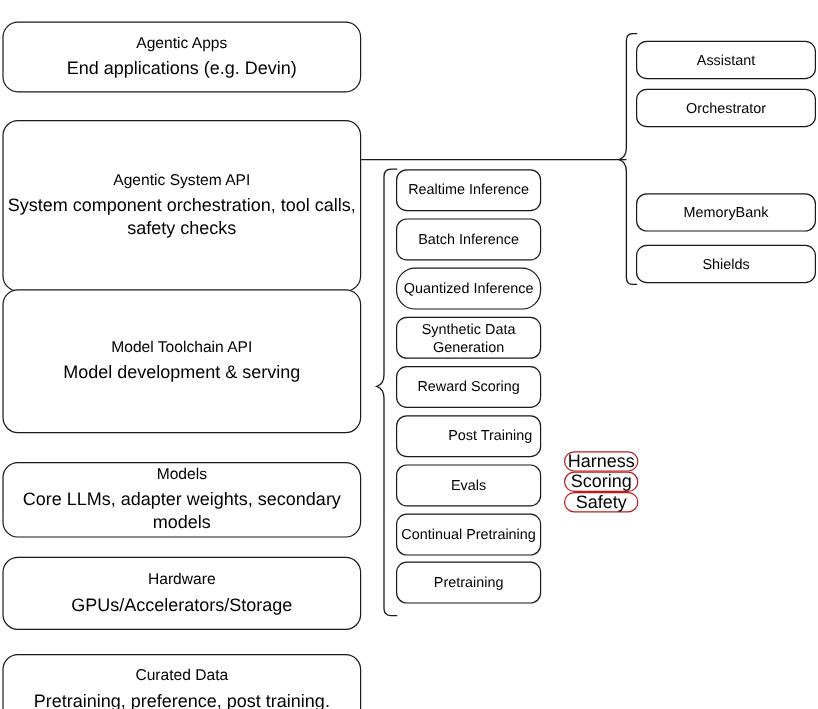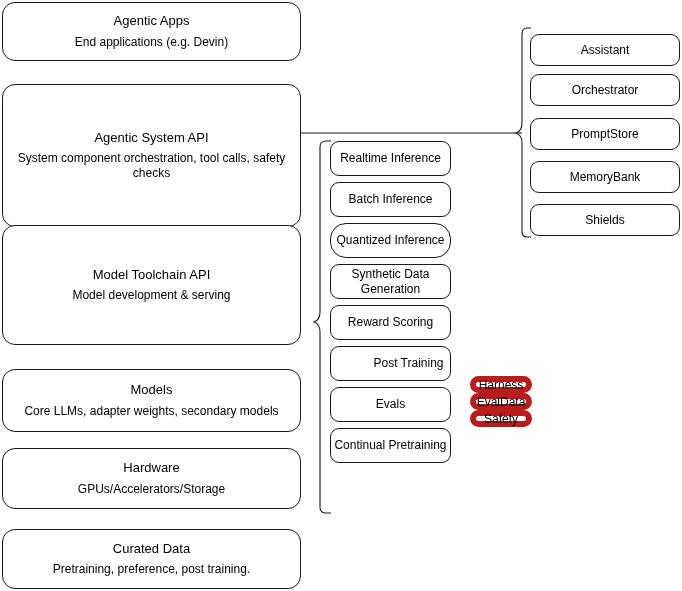--- a/index.html
+++ b/index.html
@@ -32,27 +32,28 @@
     align-items: center;
     justify-content: center;
     text-align: center;
     line-height: 1.25;
   }
   
   .layer {
     border-radius: 13px;
     left: 2px;
     width: 299px;
+    margin-top: 16px;
   }
   .layer .title {
     font-size: 13px;
     color: #000000;
   }
   .layer .subtitle {
-    font-size: 12px;
+    font-size: 15px;
     color: #000000;
     margin-top: 5px;
   }
   
   .capsule {
     border-radius: 9px;
     font-size: 12px;
   }
   .mid {
     left: 330px;
@@ -61,24 +62,24 @@
   }
   .right {
     left: 530px;
     width: 150px;
     height: 32px;
   }
   
   .pill {
     position: absolute;
     box-sizing: border-box;
-    border: 6px solid #b91c1c;
+    border: 1px solid #b91c1c;
     background: #ffffff;
     border-radius: 999px;
-    font-size: 12px;
+    font-size: 15px;
     display: flex;
     align-items: center;
     justify-content: center;
     left: 470px;
     width: 62px;
     height: 17px;
     z-index: 5;
   }
   .svg-layer {
     position: absolute;
@@ -155,40 +156,40 @@
   </div>
   <div class="node capsule mid" style="top:346px;padding-left:36px;">
     <span>Post Training</span>
   </div>
   <div class="node capsule mid" style="top:387px;">
     <span>Evals</span>
   </div>
   <div class="node capsule mid" style="top:428px;">
     <span>Continual Pretraining</span>
   </div>
+  <div class="node capsule mid" style="top:468px;">
+    <span>Pretraining</span>
+  </div>
 
   <div class="pill" style="top:376px;">
     <span>Harness</span>
   </div>
   <div class="pill" style="top:393px;">
-    <span>EvalData</span>
+    <span>Scoring</span>
   </div>
   <div class="pill" style="top:410px;">
     <span>Safety</span>
   </div>
 
   <div class="node capsule right" style="top:34px;">
     <span>Assistant</span>
   </div>
   <div class="node capsule right" style="top:74px;">
     <span>Orchestrator</span>
   </div>
-  <div class="node capsule right" style="top:118px;">
-    <span>PromptStore</span>
-  </div>
   <div class="node capsule right" style="top:161px;">
     <span>MemoryBank</span>
   </div>
   <div class="node capsule right" style="top:204px;">
     <span>Shields</span>
   </div>
 
 </div>
 
 </body></html>

